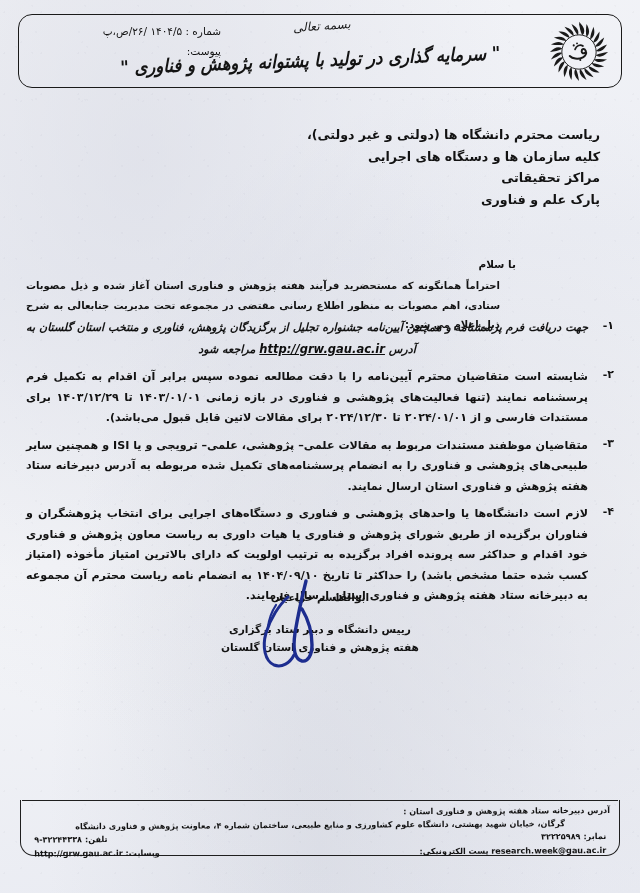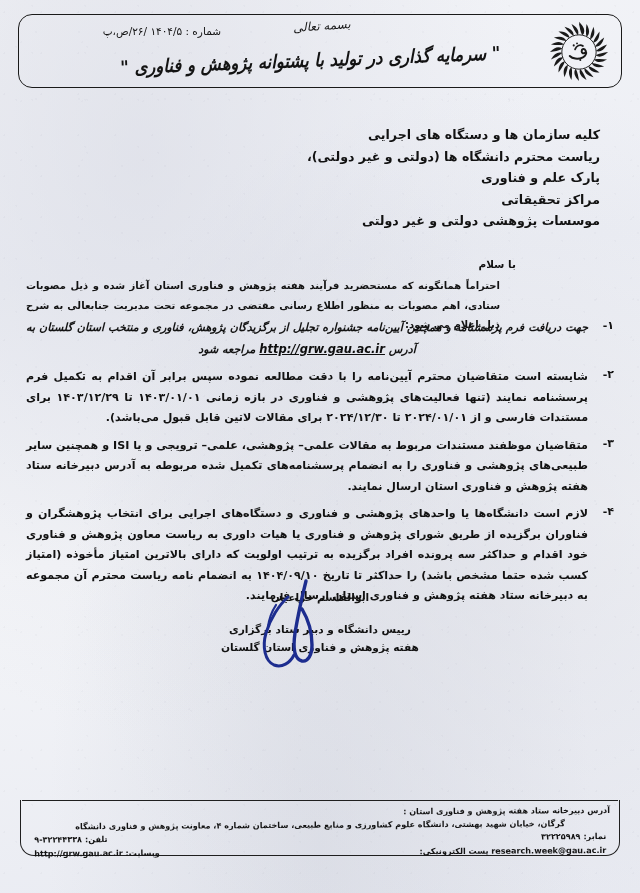--- a/index.html
+++ b/index.html
@@ -287,29 +287,32 @@
     </div>
 
     <div class="basmala">بسمه تعالی</div>
     <div class="slogan">" سرمایه گذاری در تولید با پشتوانه پژوهش و فناوری "</div>
 
     <div class="meta">
       <div>
         <span>شماره :</span>
         <span>۱۴۰۴/۵ /۲۶/ص،پ</span>
       </div>
+      <div>
+        <span>پیوست:</span>
+        <span></span>
+      </div>
     </div>
   </div>
 
   <div class="addressee">
+    <div>ریاست محترم دانشگاه ها (دولتی و غیر دولتی)،</div>
     <div>کلیه سازمان ها و دستگاه های اجرایی</div>
-    <div>ریاست محترم دانشگاه ها (دولتی و غیر دولتی)،</div>
+    <div>مراکز تحقیقاتی</div>
     <div>پارک علم و فناوری</div>
-    <div>مراکز تحقیقاتی</div>
-    <div>موسسات پژوهشی دولتی و غیر دولتی</div>
   </div>
 
   <div class="greet">با سلام</div>
   <div class="intro">احتراماً همانگونه که مستحضرید فرآیند هفته پژوهش و فناوری استان آغاز شده و ذیل مصوبات ستادی، اهم مصوبات به منظور اطلاع رسانی مقتضی در مجموعه تحت مدیریت جنابعالی به شرح ذیل اعلام می شود:</div>
 
   <ol class="items">
 
     <li class="item">
       <div class="item-num">۱-</div>
       <div class="item-body center-last">

